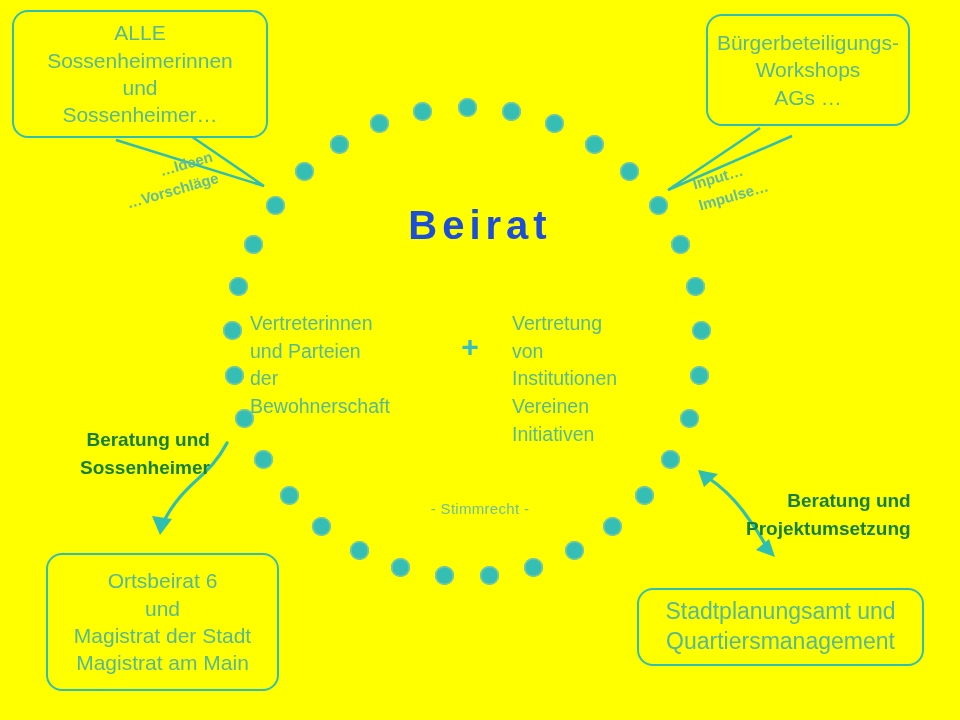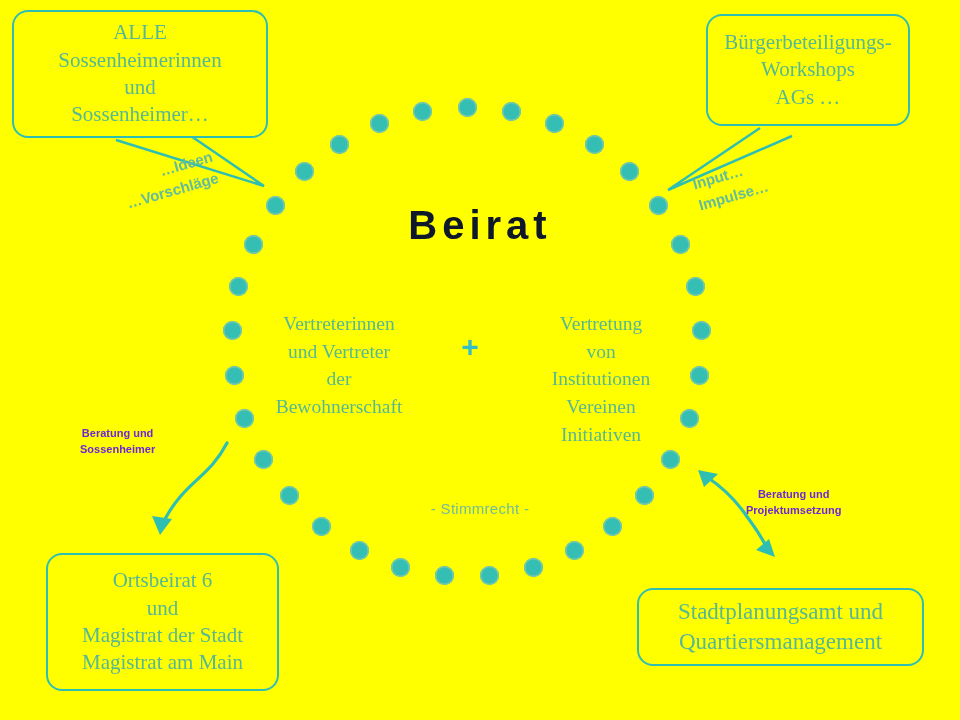--- a/index.html
+++ b/index.html
@@ -19,21 +19,20 @@
     border-radius:16px;
     background:#FFFF00;
     color:#56B894;
     text-align:center;
     line-height:1.30;
     display:flex;
     flex-direction:column;
     justify-content:center;
     align-items:center;
     z-index:3;
-    font-family:Liberation Serif, serif;
   }
   .bubble span{display:block;white-space:nowrap;}
 
   #bubble-alle{left:12px;top:10px;width:256px;height:128px;font-size:21px;}
   #bubble-workshops{left:706px;top:14px;width:204px;height:112px;font-size:21px;}
   #bubble-ortsbeirat{left:46px;top:553px;width:233px;height:138px;font-size:21px;}
   #bubble-stadt{left:637px;top:588px;width:287px;height:78px;font-size:23px;}
 
   
   #ring{position:absolute;left:0;top:0;width:960px;height:720px;z-index:1;}
@@ -45,31 +44,31 @@
     background:#35BEB4;
     box-shadow:0 0 0 1.5px #79C9A8 inset;
   }
 
   
   #center-title{
     position:absolute;left:0;right:0;top:203px;
     text-align:center;
     font-size:40px;font-weight:bold;
     letter-spacing:5px;
-    color:#0f172a;
+    color:#1d4ed8;
     z-index:4;
   }
   #cols{
     position:absolute;left:250px;top:310px;width:440px;
     display:flex;justify-content:space-between;align-items:flex-start;
     z-index:4;
   }
   .col{
-    width:178px;text-align:center;
-    font-size:19.5px;line-height:1.42;color:#56B894;font-family:Liberation Serif, serif;
+    width:178px;text-align:left;
+    font-size:19.5px;line-height:1.42;color:#56B894;
   }
   .col span{display:block;white-space:nowrap;}
   #plus-sign{
     width:48px;text-align:center;
     font-size:30px;font-weight:bold;color:#35BEC6;
     line-height:1;padding-top:22px;
   }
   #stimmrecht{
     position:absolute;left:0;right:0;top:500px;
     text-align:center;font-size:15px;color:#6FBE9B;
@@ -81,22 +80,22 @@
     position:absolute;
     font-size:15px;font-weight:bold;color:#63BC9C;
     white-space:nowrap;z-index:5;line-height:1.45;
   }
   #caption-ideen{left:118px;top:172px;transform:rotate(-16deg);transform-origin:left top;text-align:right;}
   #caption-input{left:690px;top:174px;transform:rotate(-16deg);transform-origin:left top;text-align:left;}
 
   
   .arrow-caption{
     position:absolute;
-    font-size:11px;font-weight:bold;color:#6d28d9;
-    text-align:center;line-height:1.45;white-space:nowrap;z-index:5;
+    font-size:19px;font-weight:bold;color:#15803d;
+    text-align:right;line-height:1.45;white-space:nowrap;z-index:5;
   }
   #caption-beratung-links{left:80px;top:426px;}
   #caption-beratung-rechts{left:746px;top:487px;}
 
   
   #lines{position:absolute;left:0;top:0;width:960px;height:720px;z-index:2;}
 </style>
 </head>
 <body>
 
@@ -175,21 +174,21 @@
   <div class="bubble" id="bubble-stadt">
     <span>Stadtplanungsamt und</span>
     <span>Quartiersmanagement</span>
   </div>
 
   <div id="center-title">Beirat</div>
 
   <div id="cols">
     <div class="col">
       <span>Vertreterinnen</span>
-      <span>und Vertreter</span>
+      <span>und Parteien</span>
       <span>der</span>
       <span>Bewohnerschaft</span>
     </div>
     <div id="plus-sign">+</div>
     <div class="col">
       <span>Vertretung</span>
       <span>von</span>
       <span>Institutionen</span>
       <span>Vereinen</span>
       <span>Initiativen</span>

